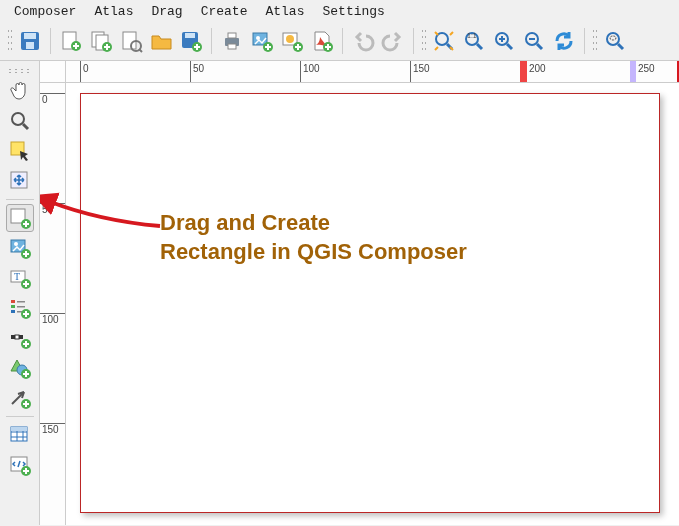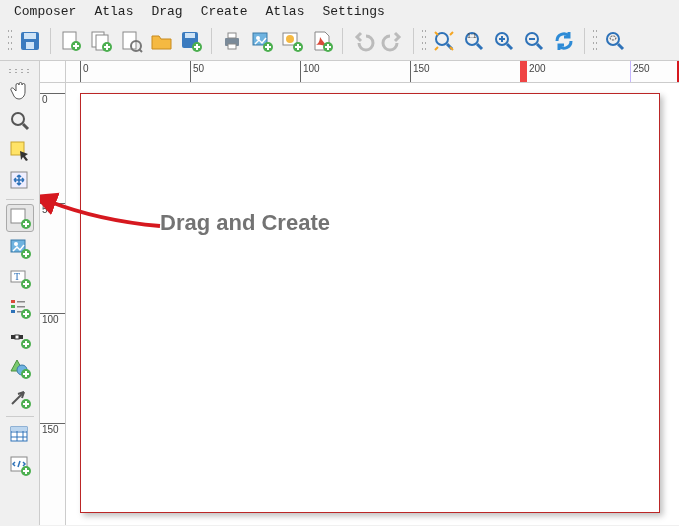--- a/index.html
+++ b/index.html
@@ -100,21 +100,21 @@
   }
   .page {
     position:absolute; left:14px; top:10px;
     width:580px; height:420px;
     background:#fff;
     border:1px solid #bb2626;
     box-shadow: 3px 3px 6px rgba(0,0,0,0.25);
   }
   .annotation {
     position:absolute;
-    color:#737373;
+    color:#a16207;
     font-family: Arial, Helvetica, sans-serif;
     font-weight:700;
     font-size:22px;
     line-height:1.3;
   }
   svg.icon { width:24px; height:24px; }
   .arrow-svg { position:absolute; pointer-events:none; }
 </style>
 </head>
 <body>
@@ -392,21 +392,21 @@
         </div>
       <div class="tick" style="left:234px;border-left:1px solid #666;">
           <span class="num">100</span>
         </div>
       <div class="tick" style="left:344px;border-left:1px solid #666;">
           <span class="num">150</span>
         </div>
       <div class="tick" style="left:454px;border-left:7px solid #ef4444;">
           <span class="num">200</span>
         </div>
-      <div class="tick" style="left:564px;border-left:1px solid #c4b5fd;text-align:right;">
+      <div class="tick" style="left:564px;border-left:6px solid #c4b5fd;text-align:right;">
           <span class="num">250</span>
         </div>
       <div style="position:absolute;right:0;top:0;width:2px;height:22px;background:#d6181f;"></div>
     </div>
     <div class="ruler-v">
       <div class="tick" style="top:10px;border-top:1px solid #666;">
           <span class="num">0</span>
         </div>
       <div class="tick" style="top:120px;border-top:1px solid #666;">
           <span class="num">50</span>
@@ -426,15 +426,16 @@
     <svg class="arrow-svg" style="left:0; top:130px; width:130px; height:50px;">
       <defs>
           <marker id="ah" markerWidth="10" markerHeight="10" refX="2" refY="3" orient="auto">
         <path d="M0 0L6 3L0 6z" fill="#d6181f"></path>
           </marker>
         </defs>
       <path d="M120 35 Q60 30 8 10" stroke="#d6181f" stroke-width="4" fill="none" marker-end="url(#ah)"></path>
     </svg>
     <div class="annotation" style="left:120px; top:148px;">
       <div>Drag and Create</div>
+      <div>Rectangle in QGIS Composer</div>
     </div>
   </div>
 </div>
 
 </body></html>

